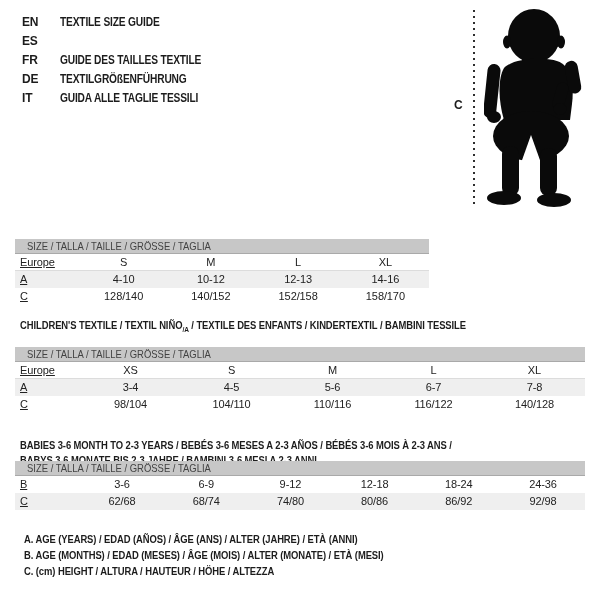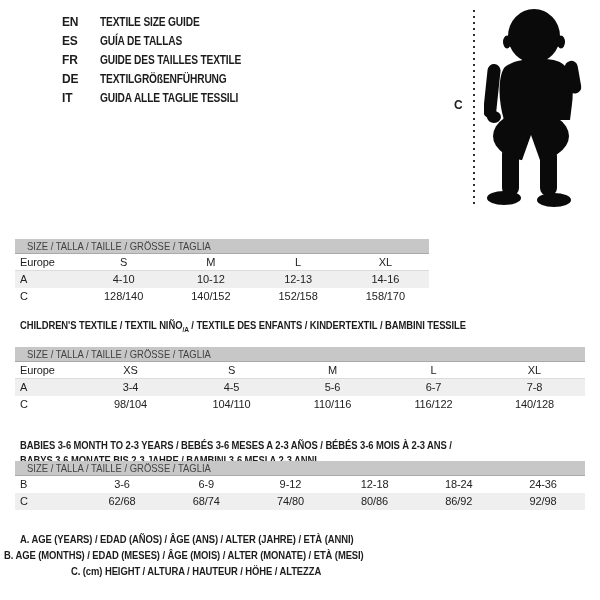--- a/index.html
+++ b/index.html
@@ -8,21 +8,21 @@
     font-family:"Liberation Sans",sans-serif;color:var(--text,#1c1c1c);
     overflow:hidden;
   }
   
   .cond{display:inline-block;transform:scaleX(0.85);transform-origin:0 50%;white-space:nowrap;}
   .cond82{display:inline-block;transform:scaleX(0.82);transform-origin:0 50%;white-space:nowrap;}
   .cond90{display:inline-block;transform:scaleX(0.90);transform-origin:0 50%;white-space:nowrap;}
 
   
   .langs{position:absolute;left:22px;top:13px;}
-  .lang-row{display:flex;height:19px;line-height:19px;font-size:12px;font-weight:bold;letter-spacing:-0.2px;margin-left:40px;}
+  .lang-row{display:flex;height:19px;line-height:19px;font-size:12px;font-weight:bold;letter-spacing:-0.2px;}
   .lang-code{width:38px;flex:0 0 38px;}
   .lang-label{flex:1;}
 
   
   .figure{position:absolute;left:440px;top:0;width:160px;height:215px;}
   .dotted-line{
     position:absolute;left:33px;top:10px;width:2px;height:198px;
     background:repeating-linear-gradient(to bottom,#2e2e2e 0 2px,transparent 2px 6px);
   }
   .figure-c{position:absolute;left:14px;top:98px;font-size:12px;font-weight:bold;}
@@ -35,40 +35,39 @@
   
   .size-table{position:absolute;left:15px;}
   .tbar{
     height:14px;line-height:14px;background:var(--bar,#c7c7c7);
     border-bottom:1px solid var(--bar-edge,#a9a9a9);
     color:#424242;font-size:10.5px;padding-left:12px;
   }
   .trow{display:flex;height:17px;line-height:17px;font-size:11px;letter-spacing:-0.1px;color:#222;}
   .trow.shaded{background:var(--shaded,#efefef);}
   .trow.divider{border-bottom:1px solid #dcdcdc;height:16px;line-height:16px;}
-  .tlabel{width:60px;flex:0 0 60px;padding-left:5px;}
+  .tlabel{width:60px;flex:0 0 60px;padding-left:5px;text-decoration:underline;}
   .tcell{flex:1;text-align:center;}
 
   
-  .notes{position:absolute;left:4px;top:531px;text-align:center;}
+  .notes{position:absolute;left:24px;top:531px;}
   .note-line{height:16px;line-height:16px;font-size:11.5px;font-weight:bold;letter-spacing:-0.1px;}
 </style>
 </head>
 <body>
 
 <div class="page">
 
   <div class="langs">
     <div class="lang-row">
       <span class="lang-code">EN</span>
       <span class="lang-label"><span class="cond">TEXTILE SIZE GUIDE</span></span>
     </div>
     <div class="lang-row">
       <span class="lang-code">ES</span>
-      <span class="lang-label"><span class="cond">GUÍA DE TALLAS</span></span>
     </div>
     <div class="lang-row">
       <span class="lang-code">FR</span>
       <span class="lang-label"><span class="cond">GUIDE DES TAILLES TEXTILE</span></span>
     </div>
     <div class="lang-row">
       <span class="lang-code">DE</span>
       <span class="lang-label"><span class="cond">TEXTILGRÖßENFÜHRUNG</span></span>
     </div>
     <div class="lang-row">

